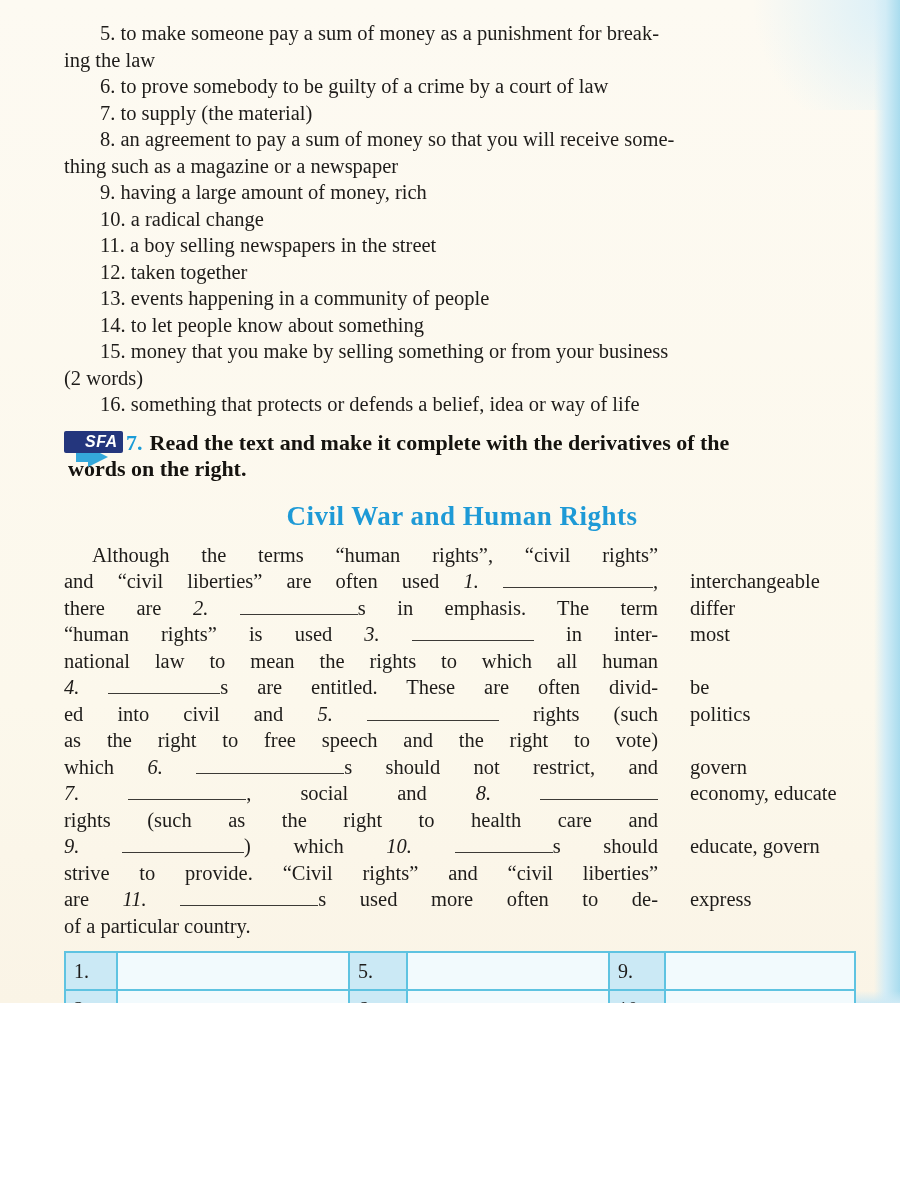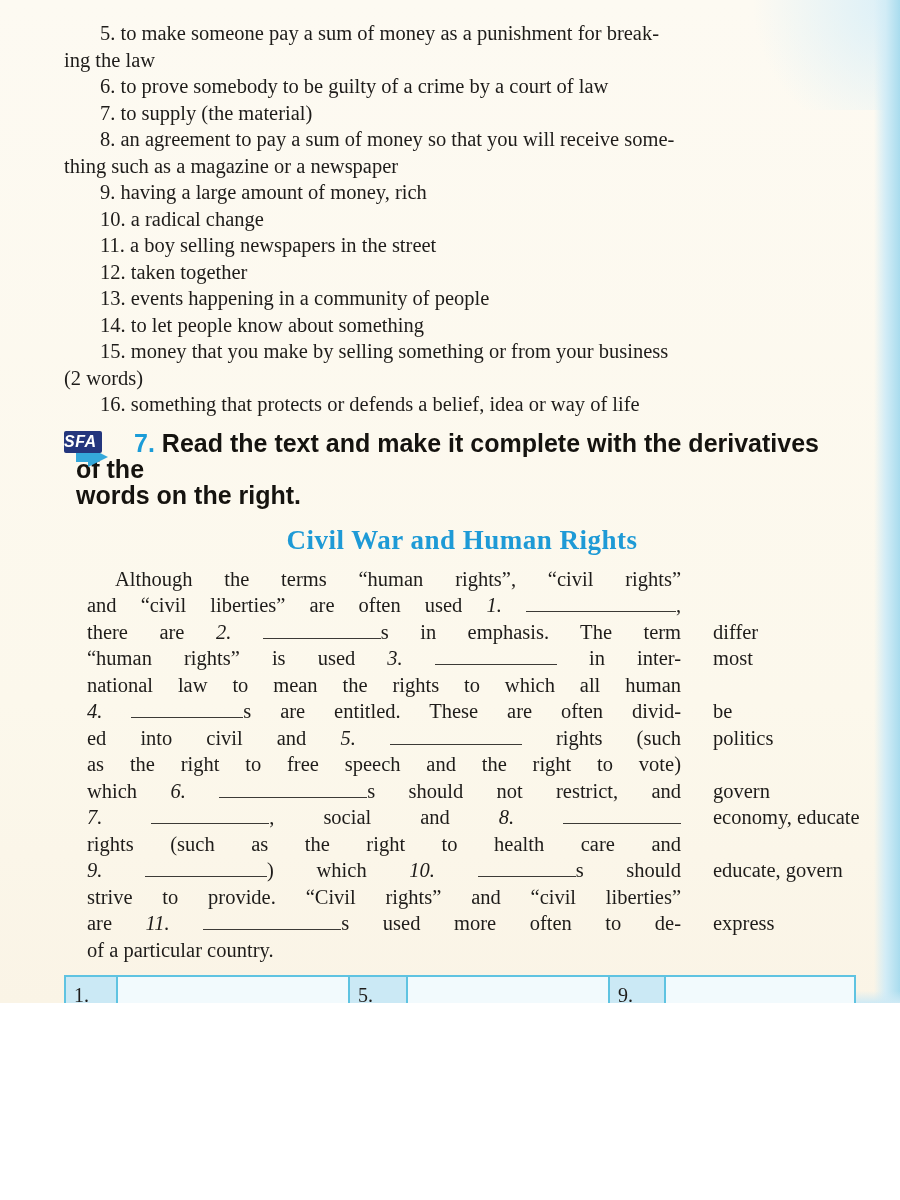--- a/index.html
+++ b/index.html
@@ -33,46 +33,46 @@
     text-indent:36px; white-space:pre-line; text-align:left;
   }
 
   
   .exercise { position:relative; margin-top:12px; min-height:54px; }
   .sfa-badge { position:absolute; left:0; top:1px; width:54px; height:40px; }
   .sfa-text {
     position:relative; z-index:2; display:inline-block;
     background:#24367d; color:#ffffff;
     font-family:"Liberation Sans", sans-serif; font-weight:bold; font-style:italic;
-    font-size:16px; line-height:20px; padding:1px 5px 1px 0; letter-spacing:0.5px;
+    font-size:16px; line-height:20px; padding:1px 5px 1px 21px; letter-spacing:0.5px;
     border-radius:2px;
   }
   .sfa-arrow {
     position:absolute; z-index:1; left:24px; top:16px; width:0; height:0;
     border-top:10px solid transparent; border-bottom:10px solid transparent;
     border-left:20px solid #34a8db;
   }
   .sfa-arrow::before {
     content:""; position:absolute; left:-32px; top:-5px; width:13px; height:10px;
     background:#34a8db;
   }
   .ex-head {
-    margin:12px; font-family:Liberation Sans, sans-serif; font-weight:bold;
-    font-size:25px; line-height:26px; color:#15130f;
+    margin:4px; font-family:Liberation Serif, serif; font-weight:bold;
+    font-size:22px; line-height:26px; color:#15130f;
     text-indent:58px; white-space:pre-line;
   }
   .ex-num { color:#1b9cd8; padding-right:7px; }
 
   
   .article-title {
     margin:17px 0 10px; text-align:center;
     color:#1e9ad6; font-size:27px; font-weight:bold; letter-spacing:0.5px;
   }
   .art-line { display:flex; font-size:20.5px; line-height:26.5px; }
-  .art-text { width:594px; text-align:justify; text-align-last:justify;margin-left:23px; }
+  .art-text { width:594px; text-align:justify; text-align-last:justify; }
   .art-text.no-just { text-align-last:left; }
   .art-hint { margin-left:32px; flex:1; white-space:nowrap; }
   .blank {
     display:inline-block; height:14px;
     border-bottom:1.5px solid #3c3a36;
   }
 
   
   .answer-table {
     margin-top:12px; width:792px;
@@ -138,20 +138,21 @@
 
     <h2 class="article-title">Civil War and Human Rights</h2>
 
     <div>
         <div class="art-line">
           <div class="art-text" style="text-indent: 28px;">Although the terms “human rights”, “civil rights”</div>
           <div class="art-hint"></div>
         </div>
         <div class="art-line">
           <div class="art-text">and “civil liberties” are often used <i>1.</i> <span class="blank" style="width: 150px;"></span>,</div>
+          <div class="art-hint">interchangeable</div>
         </div>
         <div class="art-line">
           <div class="art-text">there are <i>2.</i> <span class="blank" style="width: 118px;"></span>s in emphasis. The term</div>
           <div class="art-hint">differ</div>
         </div>
         <div class="art-line">
           <div class="art-text">“human rights” is used <i>3.</i> <span class="blank" style="width: 122px;"></span> in inter-</div>
           <div class="art-hint">most</div>
         </div>
         <div class="art-line">

